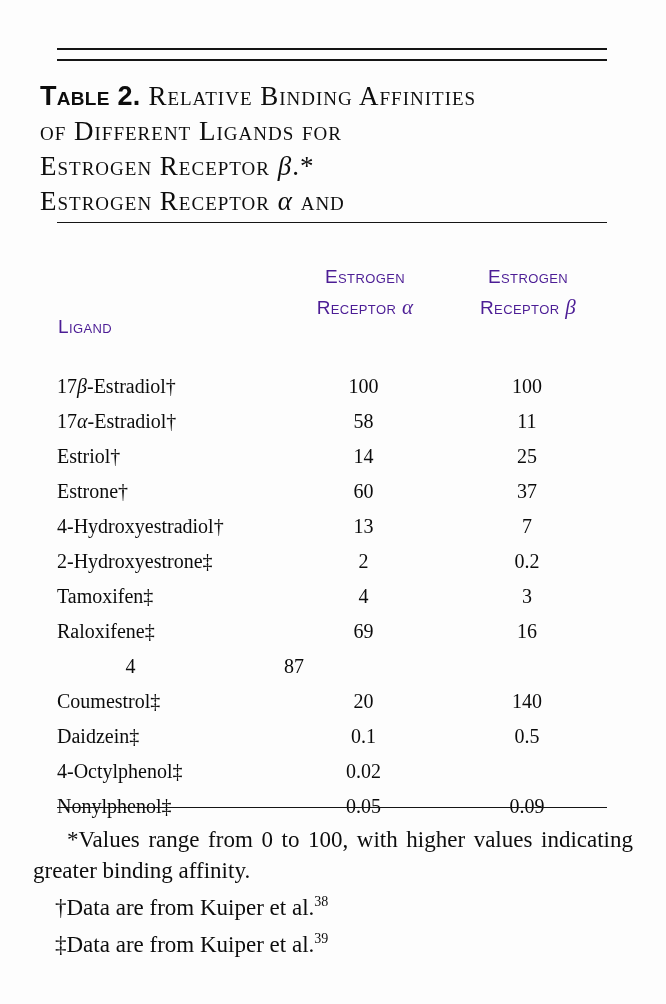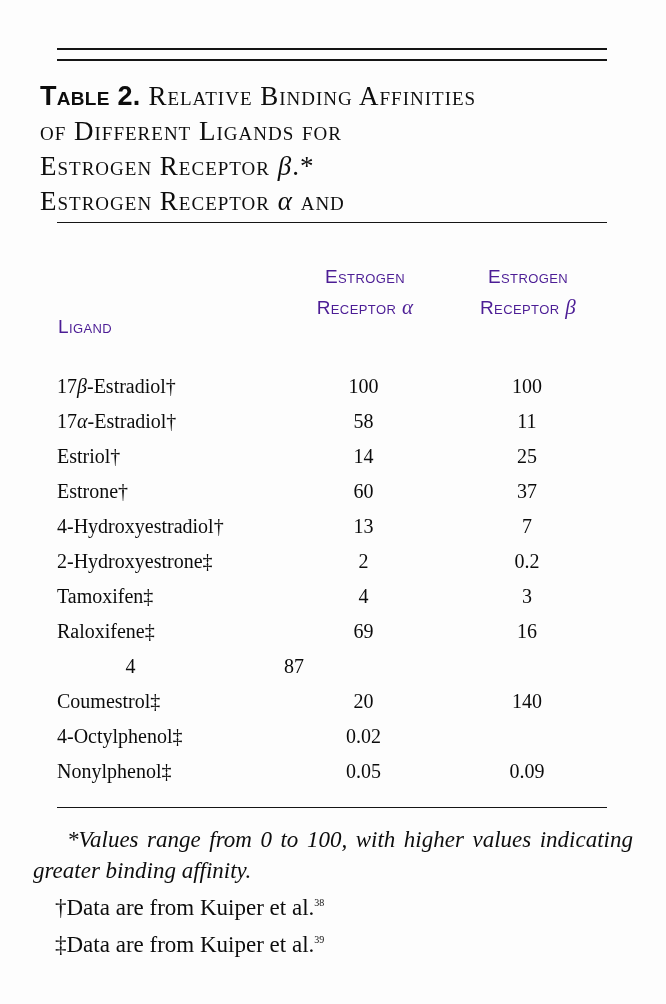--- a/index.html
+++ b/index.html
@@ -78,23 +78,23 @@
   .c-a    { width: 147px; text-align: center; }
   .c-b    { width: 180px; text-align: center; }
 
   
   .footnotes {
     position: absolute; left: 33px; top: 824px; width: 600px;
     font-size: 23px; line-height: 31px;
     color: #0d0d0d;
   }
   .fn { margin: 0 0 6px 0; }
-  .fn-just { text-align: justify; text-indent: 34px; font-style: italic; }
+  .fn-just { text-align: justify; text-indent: 34px; }
   .fn-ind  { text-indent: 22px; }
-  .footnotes sup { font-size: 10px; line-height: 0; }
+  .footnotes sup { font-size: 14px; line-height: 0; }
 </style>
 </head>
 <body>
 
 <div class="sheet">
   <div class="rule-double"></div>
 
   <div class="title">
       <div><span class="tbl-label">Table 2.</span> Relative Binding Affinities</div>
       <div>of Different Ligands for</div>
@@ -158,20 +158,25 @@
       <div class="row">
         <div class="c-a">4</div>
         <div class="c-b">87</div>
       </div>
       <div class="row">
         <div class="c-name">Coumestrol‡</div>
         <div class="c-a">20</div>
         <div class="c-b">140</div>
       </div>
       <div class="row">
+        <div class="c-name">Daidzein‡</div>
+        <div class="c-a">0.1</div>
+        <div class="c-b">0.5</div>
+      </div>
+      <div class="row">
         <div class="c-name">4-Octylphenol‡</div>
         <div class="c-a">0.02</div>
       </div>
       <div class="row">
         <div class="c-name">Nonylphenol‡</div>
         <div class="c-a">0.05</div>
         <div class="c-b">0.09</div>
       </div>
     </div>
 

